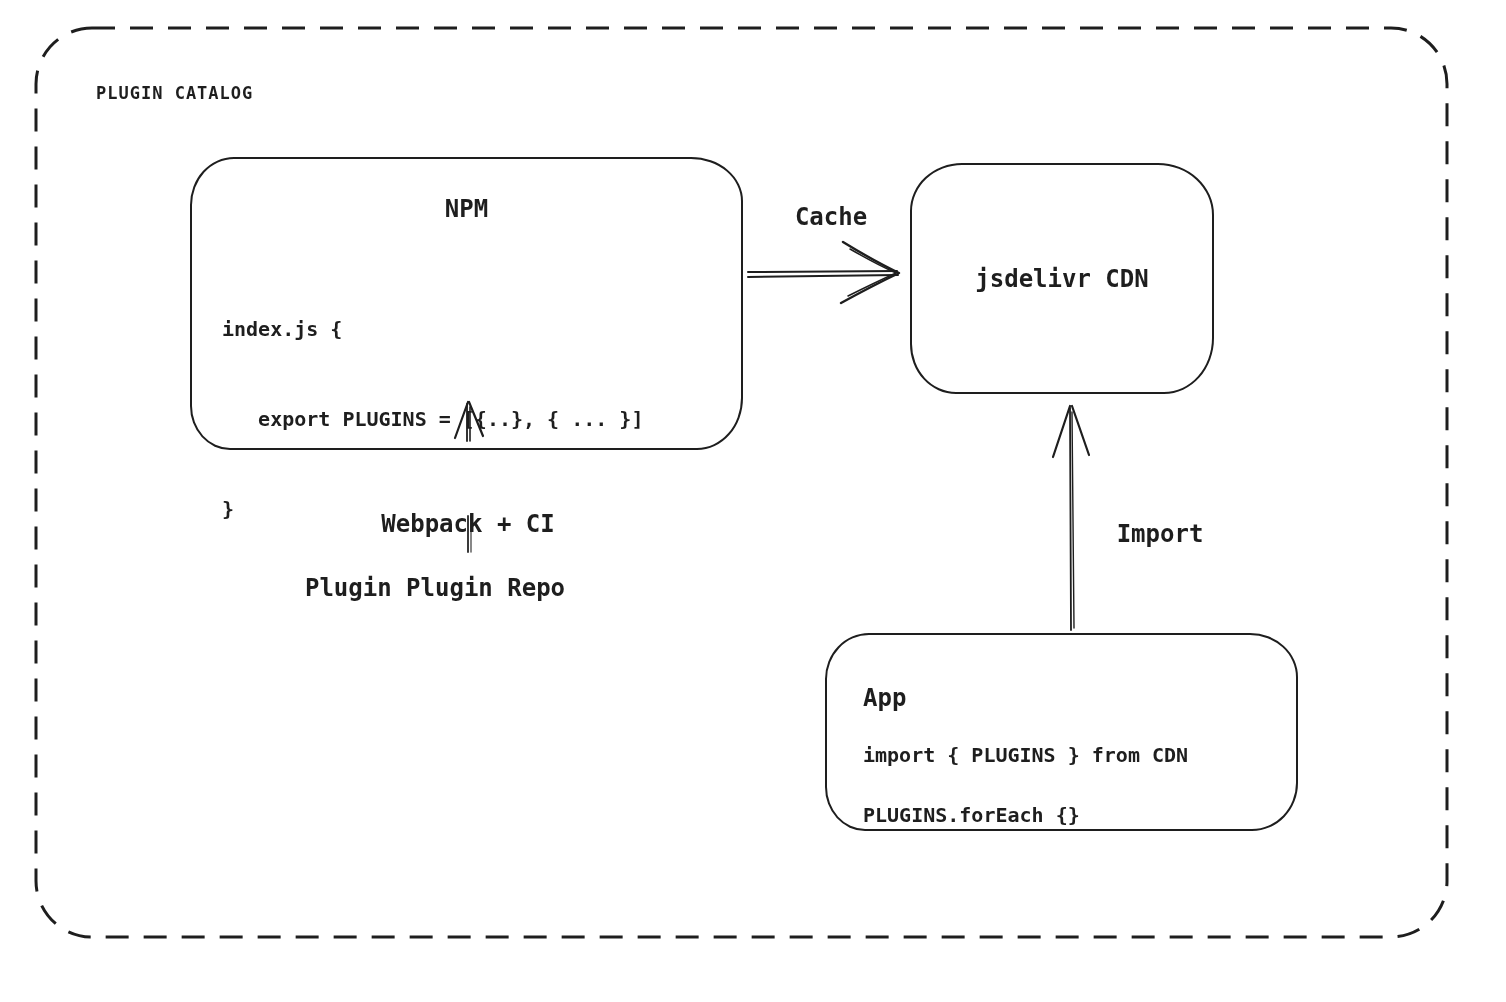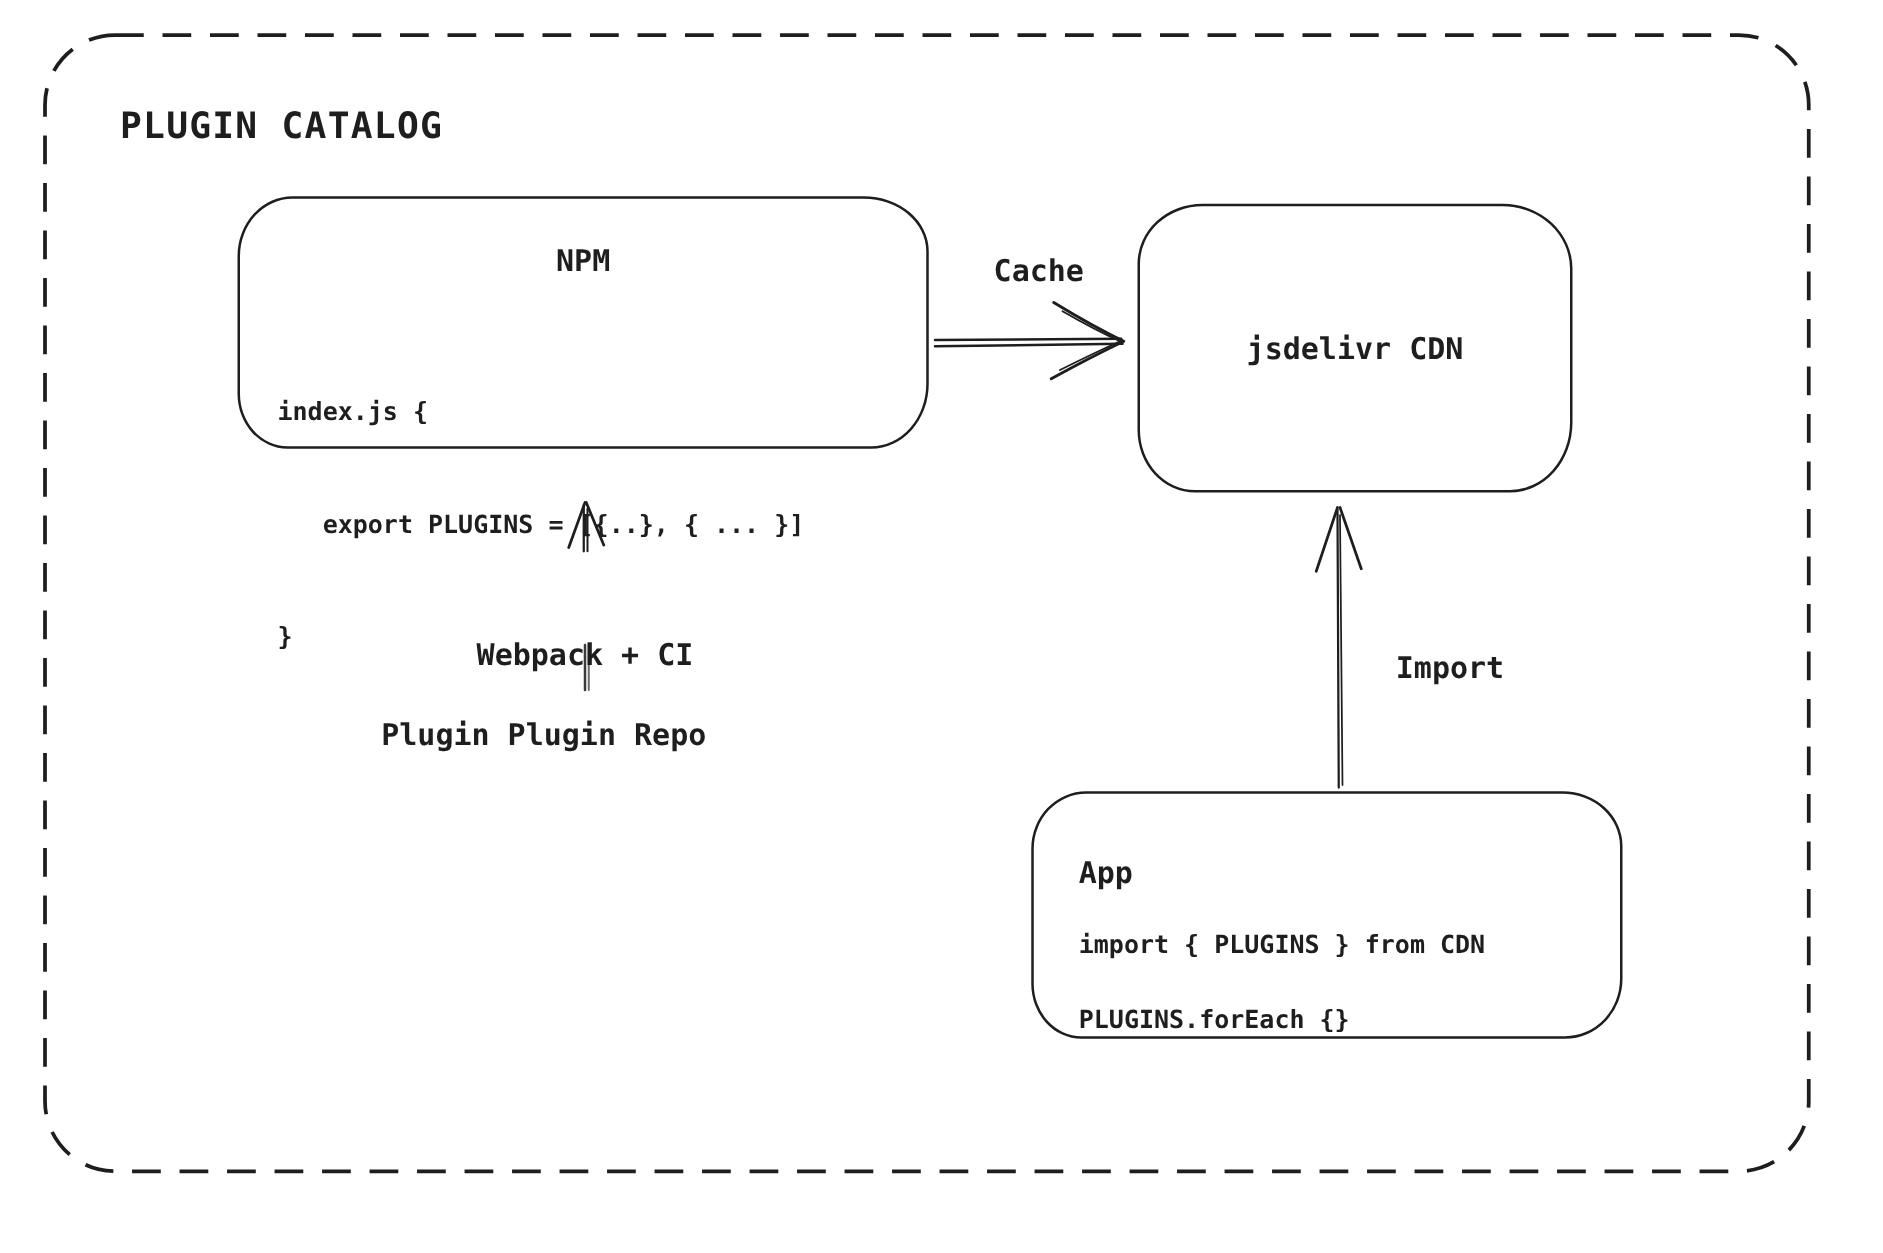--- a/index.html
+++ b/index.html
@@ -13,31 +13,31 @@
     height: 1002px;
     background: #ffffff;
     font-family: "DejaVu Sans Mono", "Liberation Mono", monospace;
     color: #1e1e1e;
     overflow: hidden;
   }
   .abs { position: absolute; }
   svg { display: block; }
   .diagram-title {
     left: 96px; top: 83px;
-    font-size: 29px;
+    font-size: 17px;
     font-weight: 600;
     letter-spacing: 1px;
   }
   .node-box {
     border: 2.5px solid #1e1e1e;
     background: #ffffff;
     box-sizing: border-box;
   }
   .npm-box {
-    left: 190px; top: 157px; width: 553px; height: 202px;
+    left: 190px; top: 157px; width: 553px; height: 293px;
     border-radius: 44px 52px 46px 40px / 48px 44px 52px 44px;
   }
   .node-title-center {
     position: absolute;
     left: 0; width: 100%;
     text-align: center;
     font-size: 24px;
     font-weight: 600;
   }
   .npm-box .node-title-center { top: 36px; }
@@ -51,21 +51,21 @@
   .npm-code { left: 30px; top: 95px; }
   .edge-label {
     font-size: 24px;
     font-weight: 700;
     text-align: center;
     line-height: 30px;
     white-space: pre;
   }
   .cache-label { left: 781px; top: 202px; width: 100px; }
   .cdn-box {
-    left: 910px; top: 163px; width: 348px; height: 231px;
+    left: 910px; top: 163px; width: 304px; height: 231px;
     border-radius: 52px 56px 50px 46px / 48px 52px 56px 50px;
     display: flex;
     align-items: center;
     justify-content: center;
     font-size: 24px;
     font-weight: 600;
   }
   .build-label { left: 348px; top: 449px; width: 240px; }
   .repo-title { left: 240px; top: 573px; width: 390px; }
   .repo-box {

